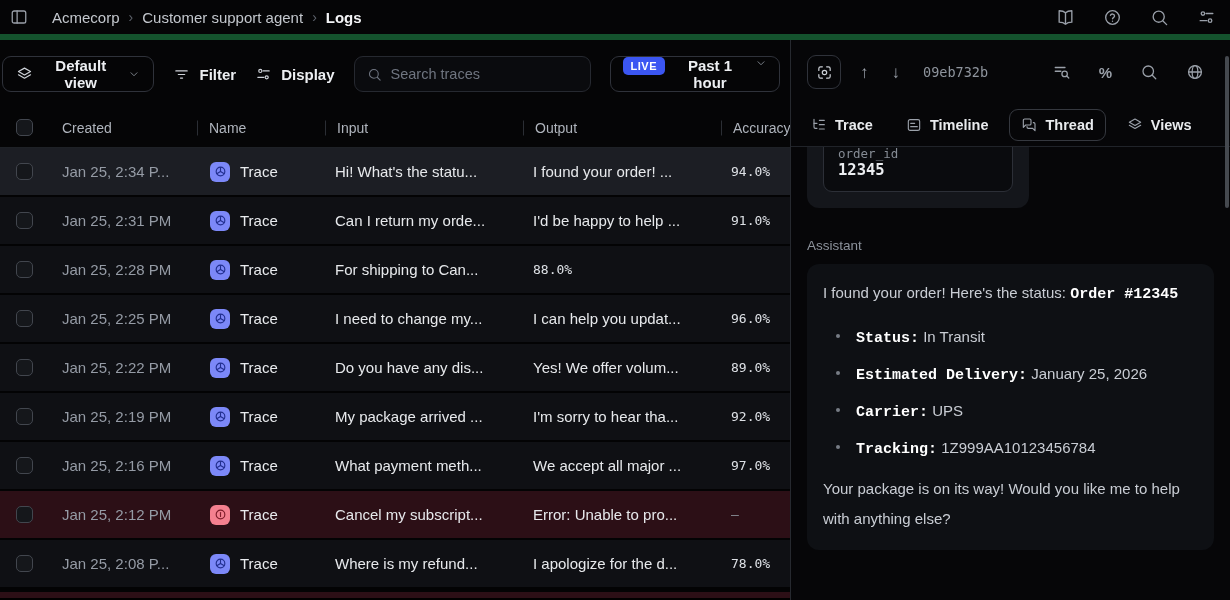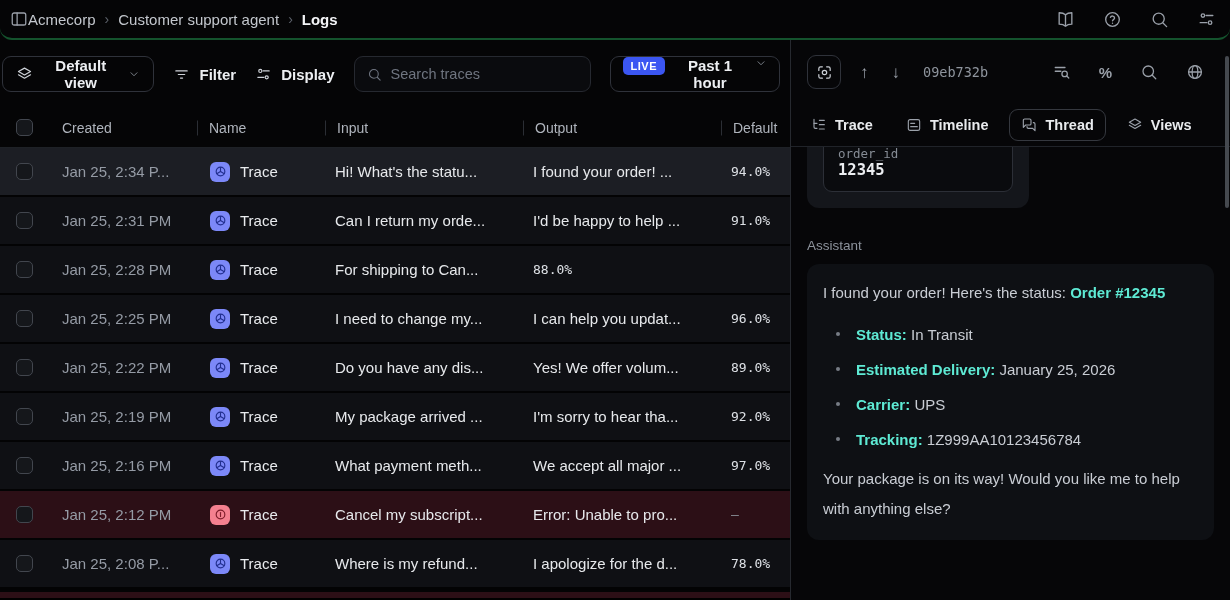--- a/index.html
+++ b/index.html
@@ -7,21 +7,21 @@
     --error-row-bg:#2c0f16; --selected-row-bg:#1c1e24;
     --txt:#e7e9ec; --txt-dim:#9aa0a9; --border:#24272d; --border-strong:#2f323a;
   }
   *{box-sizing:border-box; margin:0; padding:0;}
   html,body{width:1230px;height:600px;overflow:hidden;}
   body{background:#050506;color:var(--txt);font-family:"Liberation Sans",sans-serif;font-size:15px;}
   svg{display:block;stroke:currentColor;fill:none;stroke-width:1.7;stroke-linecap:round;stroke-linejoin:round;}
   button{font-family:inherit;cursor:pointer;}
 
   
-  .topbar{height:40px;display:flex;align-items:center;padding:0 14px 0 10px;gap:0;border-bottom:2px solid #14532d;border-radius:12px;}
+  .topbar{height:40px;display:flex;align-items:center;padding:0 14px 0 10px;gap:24px;border-bottom:6px solid #14532d;}
   .icon-btn{background:none;border:none;color:#9aa0a9;display:flex;align-items:center;justify-content:center;}
   .breadcrumb{display:flex;align-items:center;gap:9px;font-size:15px;}
   .crumb{color:#c3c7cd;}
   .crumb.current{color:#f3f4f6;font-weight:700;}
   .crumb-sep{color:#5d626b;font-size:14px;}
   .topbar-right{margin-left:auto;display:flex;align-items:center;gap:28px;}
 
   
   .main{display:flex;height:560px;}
   .left{width:790px;flex:none;display:flex;flex-direction:column;}
@@ -73,21 +73,21 @@
   .tab .ticon{color:#9ba1aa;}
   .tab.active{border-color:#35383f;}
   .content{flex:1;overflow:hidden;padding:0 16px;}
   .tool-block{margin-top:-30px;width:222px;background:#14161b;border-radius:12px;padding:16px;}
   .field-box{border:1px solid #2c2f37;border-radius:9px;background:#0a0b0e;padding:12px 14px;}
   .field-label{font-family:"DejaVu Sans Mono",monospace;font-size:12.5px;color:#868c95;}
   .field-value{font-family:"DejaVu Sans Mono",monospace;font-size:15.5px;font-weight:700;color:#eceef1;margin-top:0;}
   .assistant-label{margin-top:30px;font-size:13.5px;color:#8d939c;}
   .message{margin-top:11px;background:#0e1014;border-radius:12px;padding:6px 16px 16px;color:#c9cdd4;}
   .message p{line-height:30px;margin-top:8px;}
-  .message strong{color:#5eead4;font-weight:700;}
+  .message strong{color:#ffffff;font-weight:700;font-family:Liberation Mono, monospace;}
   .message ul{list-style:none;margin:16px 0 6px;}
   .message li{position:relative;padding-left:33px;margin-bottom:14px;line-height:21px;}
   .message li::before{content:"";position:absolute;left:13px;top:8px;width:4px;height:4px;border-radius:50%;background:#767c85;}
   .scroll-thumb{position:absolute;top:16px;right:1px;width:4px;height:152px;border-radius:2px;background:#45494f;}
 </style>
 </head>
 <body>
 
 <header class="topbar">
   <button class="icon-btn">
@@ -204,21 +204,21 @@
     </div>
 
     <div class="thead grid-cols">
       <div class="cbx-cell">
           <div class="checkbox"></div>
         </div>
       <div class="th">Created</div>
       <div class="th divided">Name</div>
       <div class="th divided">Input</div>
       <div class="th divided">Output</div>
-      <div class="th divided">Default</div>
+      <div class="th divided">Accuracy</div>
     </div>
 
     <div class="tbody">
         <div class="trow grid-cols selected">
         <div class="cbx-cell">
             <div class="checkbox"></div>
           </div>
         <div class="cell created-cell">Jan 25, 2:34 P...</div>
         <div class="name-cell">
           <span class="badge trace">

